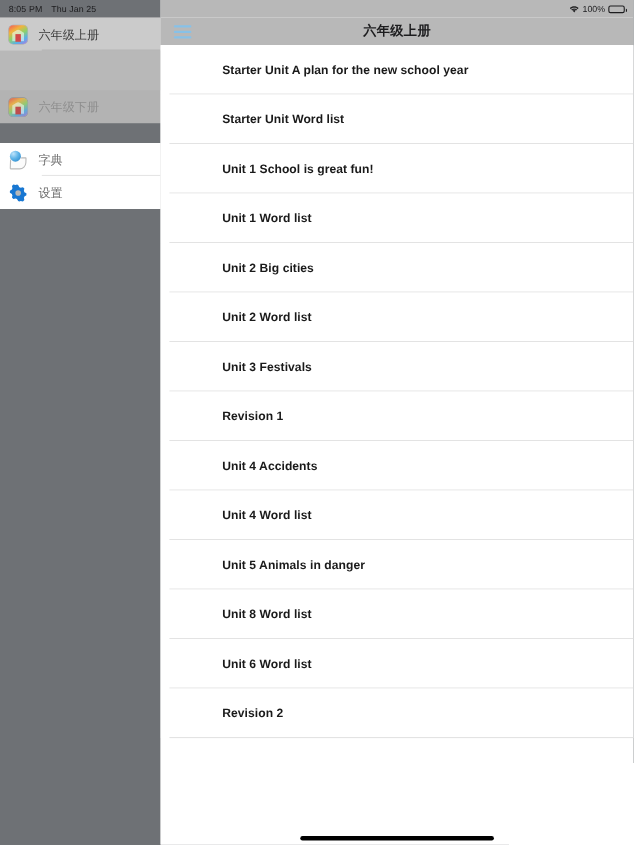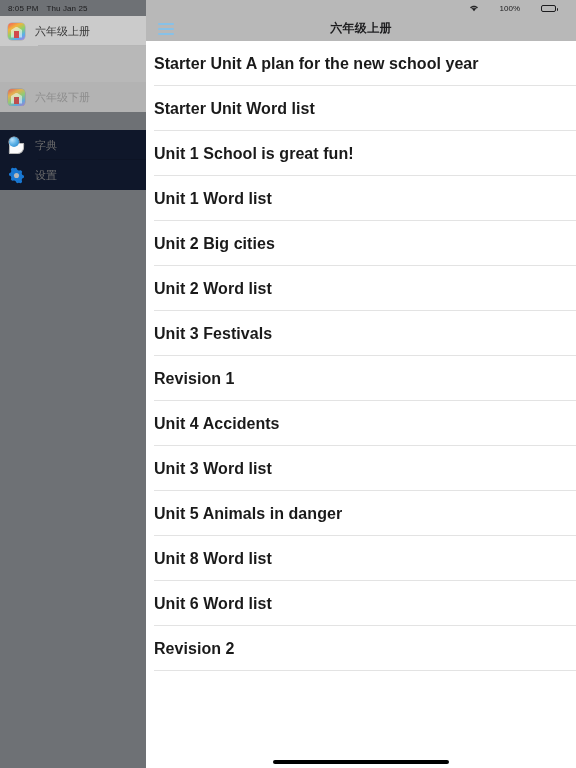--- a/index.html
+++ b/index.html
@@ -36,21 +36,21 @@
   }
   .sidebar-item {
     height:30px;
     display:flex; align-items:center;
     padding-left:8px;
     gap:10px;
     position:relative;
   }
   .sidebar-item.selected { background:#cbcbcb; }
   .sidebar-item.unselected { background:#b3b3b3;margin-top:36px; }
-  .sidebar-item.plain { background:#0f172a; }
+  .sidebar-item.plain { background:#ffffff; }
   .sidebar-sep {
     position:absolute; left:38px; right:0; bottom:0; height:1px;
     background:rgba(0,0,0,0.10);
   }
   .sidebar-label {
     font-size:11px;
     color:#4a4a4a;
   }
   .sidebar-item.selected .sidebar-label { color:#3a3a3a; }
   .sidebar-item.unselected .sidebar-label { color:#8e8e8e; }
@@ -101,21 +101,21 @@
   
   #content {
     flex:1 1 auto; height:768px;
     background:#ffffff;
     position:relative;
     display:flex; flex-direction:column;
   }
   .content-status {
     height:16px; background:#b8b8b8;
     display:flex; align-items:center; justify-content:flex-end;
-    padding-right:20px; gap:21px;
+    padding-right:8px; gap:3px;
     color:#1c1c1e; font-size:8px;
   }
   .wifi-icon { display:block; }
   .battery {
     width:15px; height:7px;
     border:1px solid #1c1c1e; border-radius:2px;
     position:relative; display:inline-block;
     padding:1px;
   }
   .battery::after {
@@ -144,22 +144,23 @@
   #list {
     flex:1 1 auto; overflow:hidden; background:#ffffff;
   }
   .list-item {
     height:45px; position:relative;
     display:flex; align-items:center;
     padding-left:8px;
     background:#ffffff;
   }
   .list-item-label {
-    font-size:16px; font-weight:700; color:#1a1a1a;
+    font-size:11px; font-weight:700; color:#1a1a1a;
     letter-spacing:0.05px;
+    margin-left:48px;
   }
   .list-item::after {
     content:""; position:absolute; left:8px; right:0; bottom:0;
     height:1px; background:#e3e3e3;
   }
 
   .home-indicator-wrap {
     position:absolute; left:0; right:0; bottom:4px;
     display:flex; justify-content:center;
     pointer-events:none;
@@ -262,21 +263,21 @@
         <div class="list-item">
           <span class="list-item-label">Unit 3 Festivals</span>
         </div>
         <div class="list-item">
           <span class="list-item-label">Revision 1</span>
         </div>
         <div class="list-item">
           <span class="list-item-label">Unit 4 Accidents</span>
         </div>
         <div class="list-item">
-          <span class="list-item-label">Unit 3 Word list</span>
+          <span class="list-item-label">Unit 4 Word list</span>
         </div>
         <div class="list-item">
           <span class="list-item-label">Unit 5 Animals in danger</span>
         </div>
         <div class="list-item">
           <span class="list-item-label">Unit 8 Word list</span>
         </div>
         <div class="list-item">
           <span class="list-item-label">Unit 6 Word list</span>
         </div>

